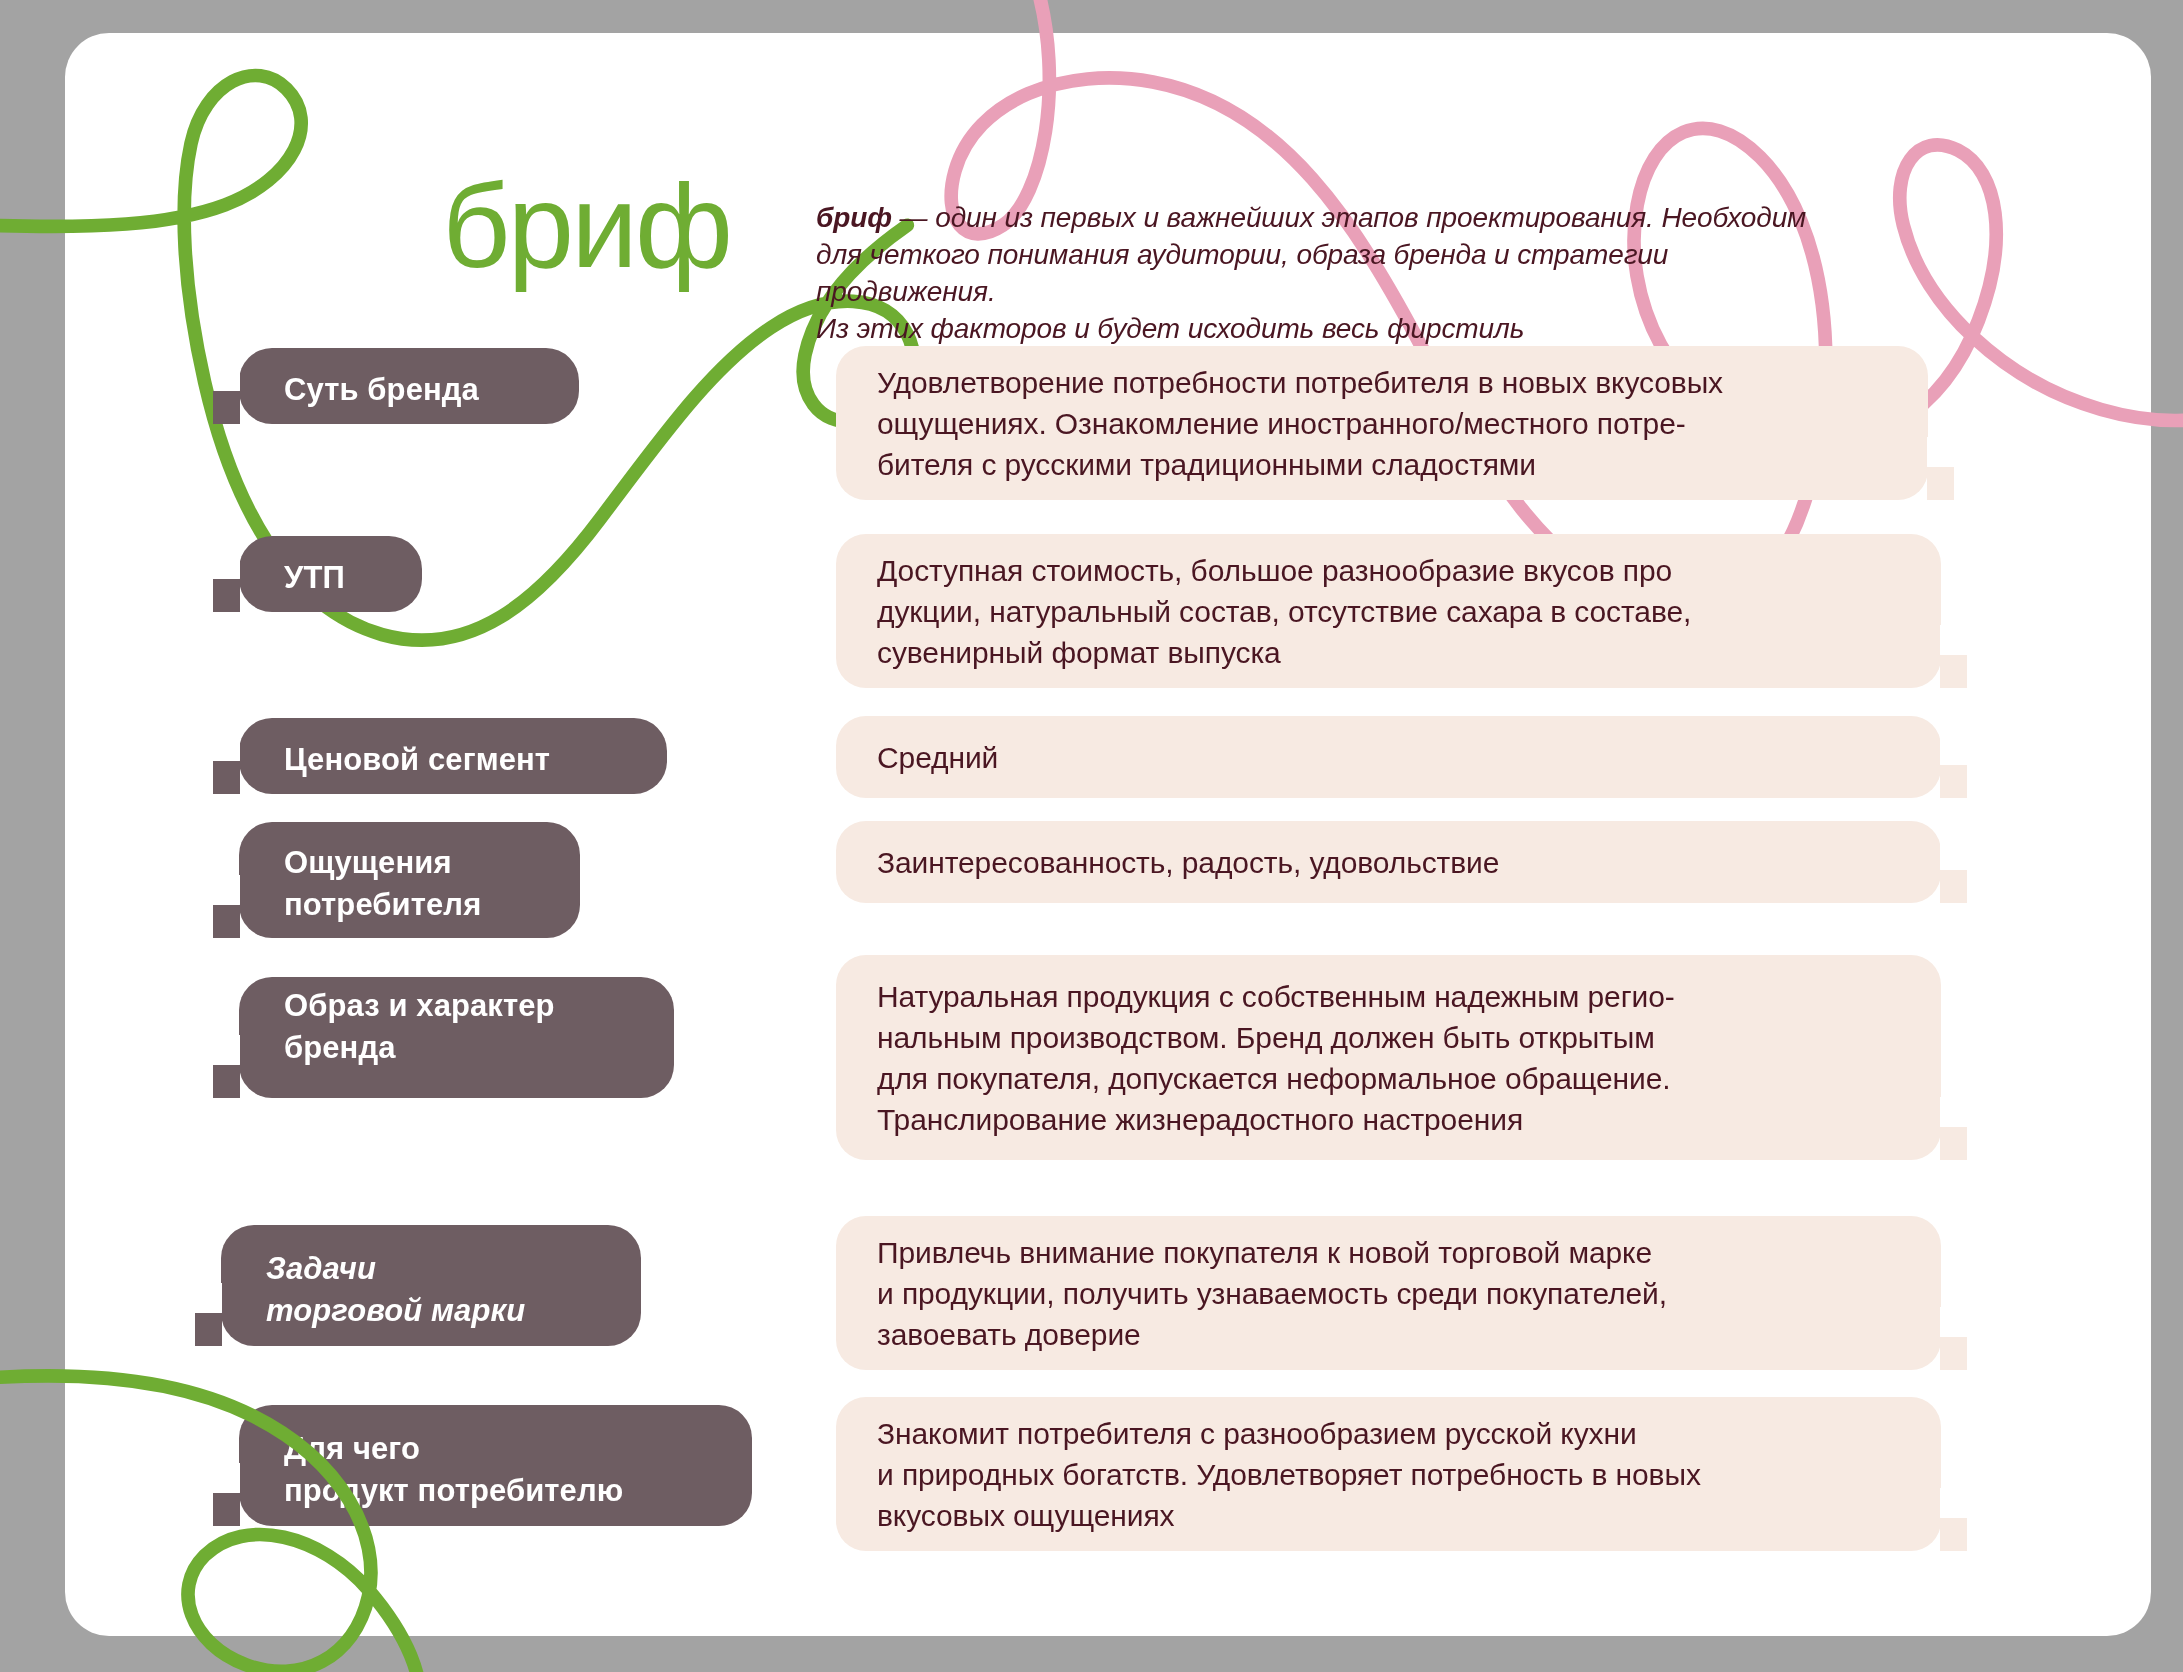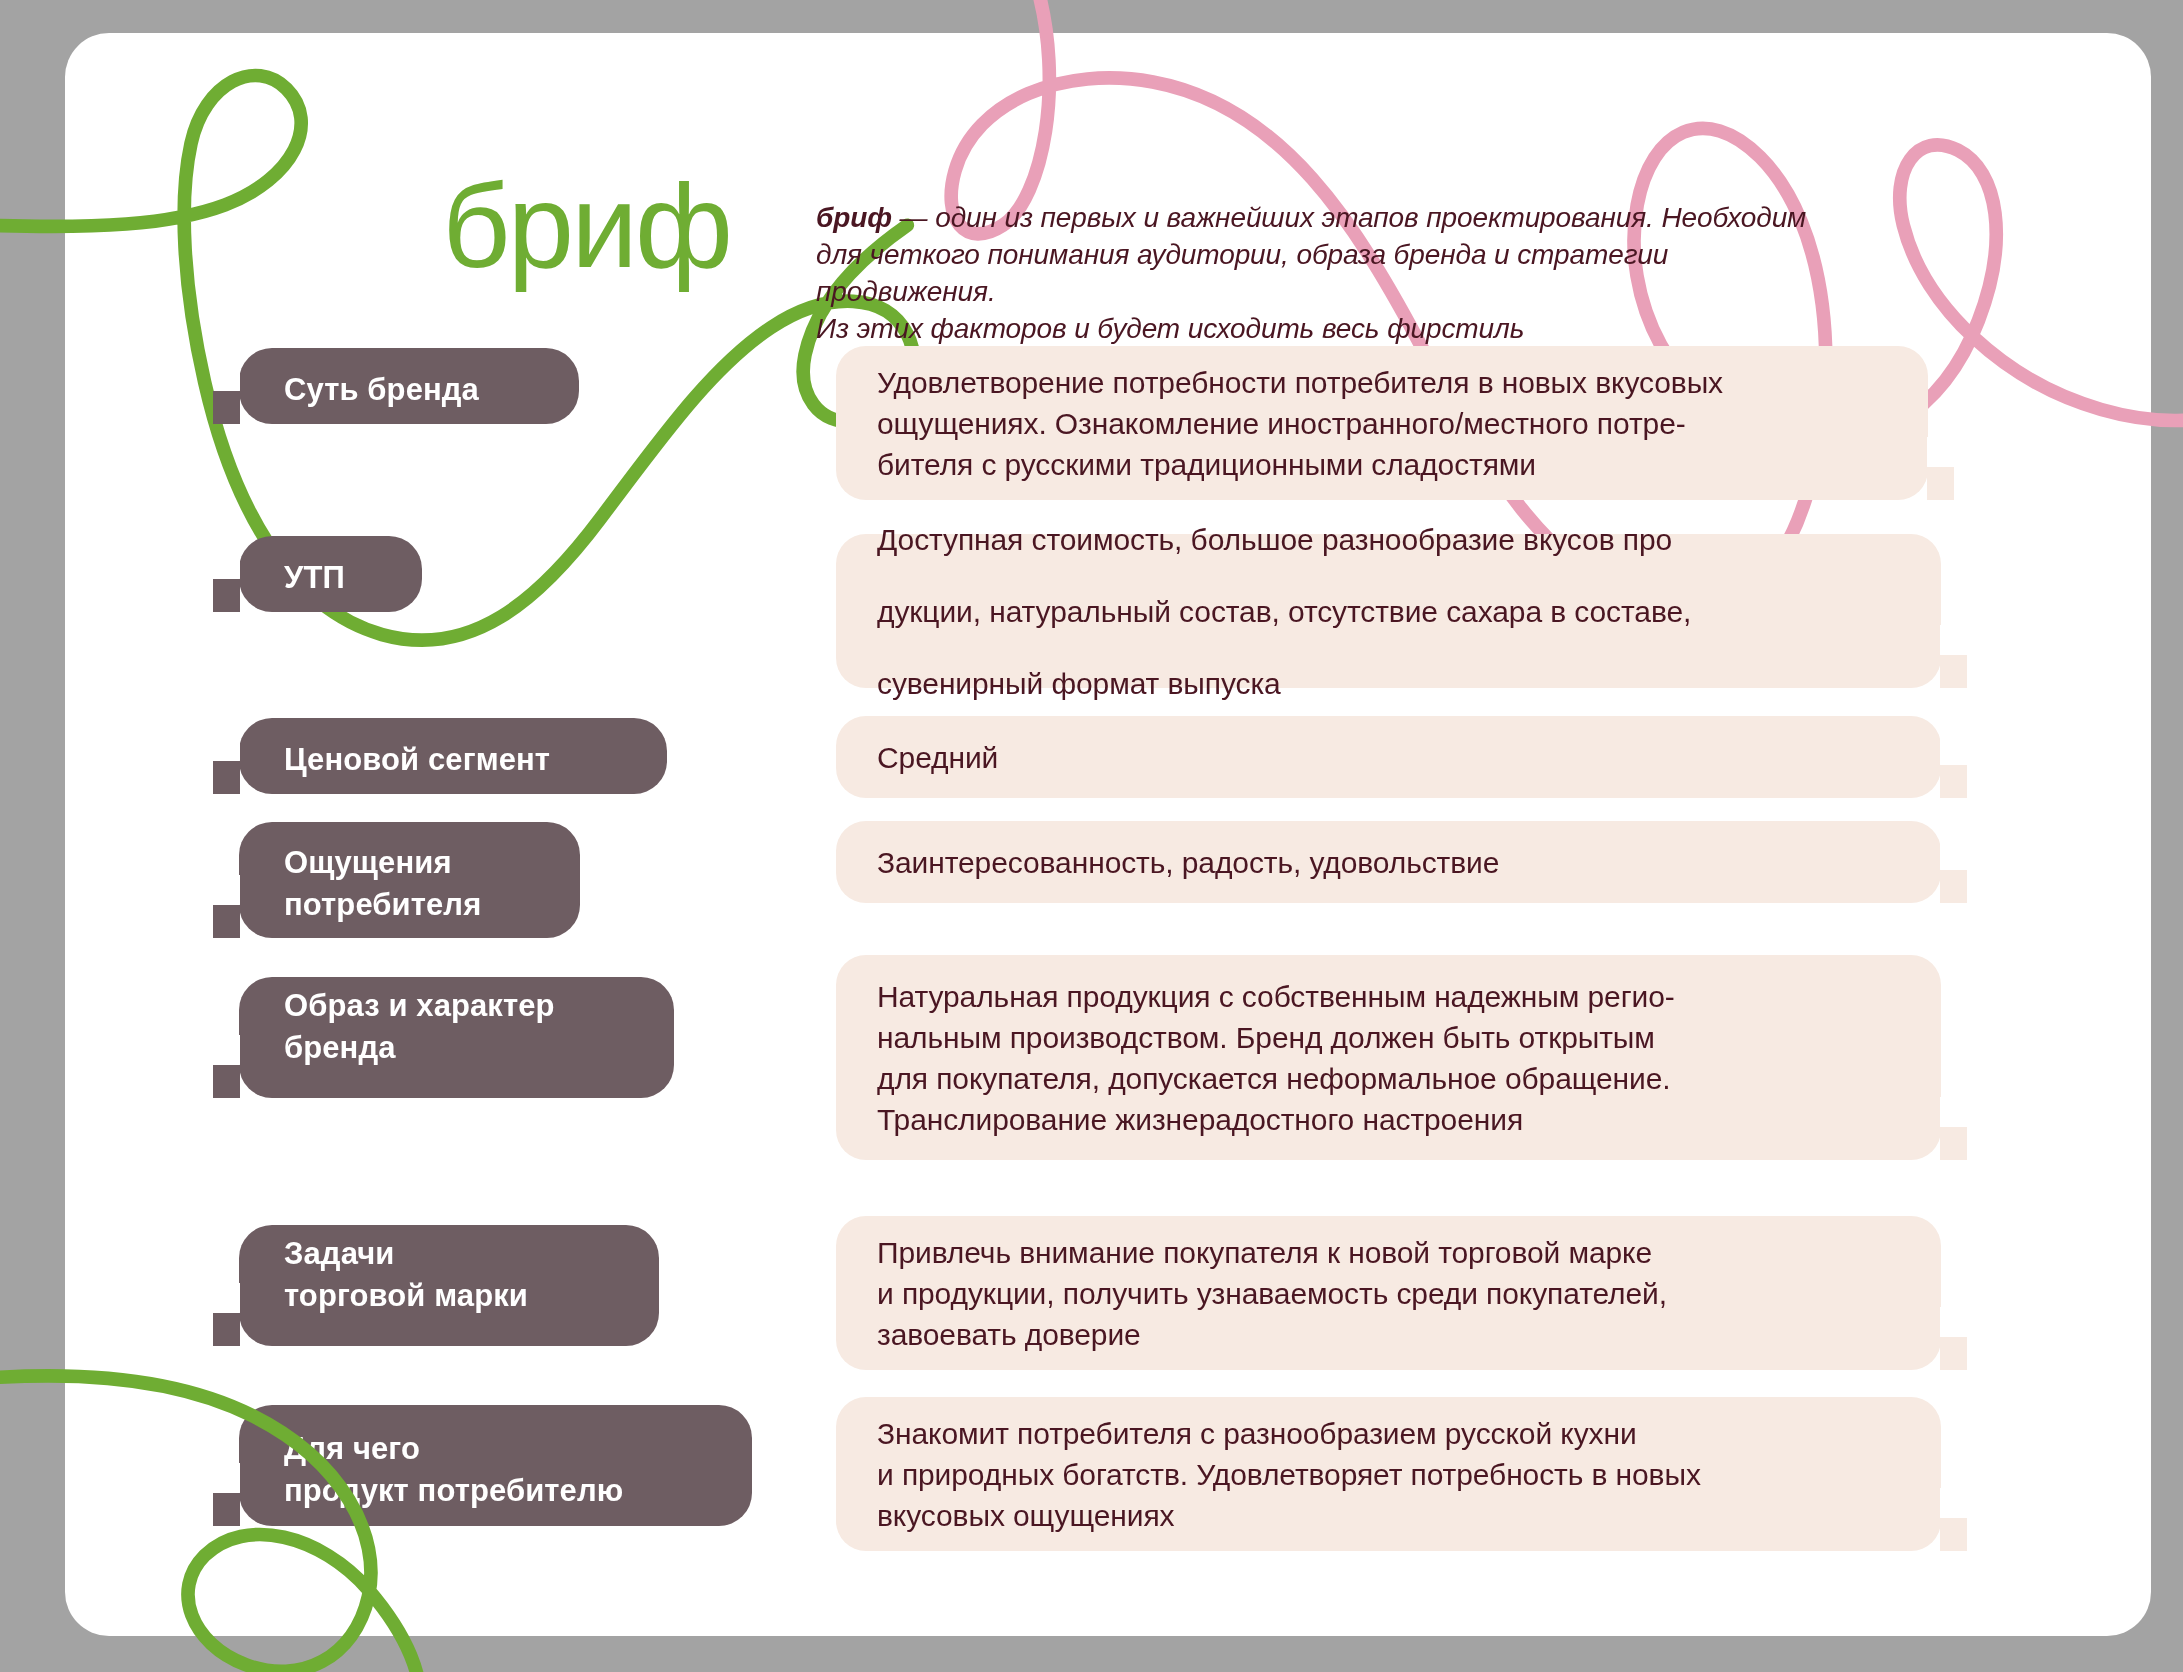--- a/index.html
+++ b/index.html
@@ -208,21 +208,21 @@
         <span class="ct">Удовлетворение потребности потребителя в новых вкусовых</span>
         <span class="ct">ощущениях. Ознакомление иностранного/местного потре-</span>
         <span class="ct">бителя с русскими традиционными сладостями</span>
       </div>
     </div>
 
     <div class="row">
       <div class="label-bubble" style="left:239px; top:536px; width:183px; height:76px;">
         <span class="lt">УТП</span>
       </div>
-      <div class="content-bubble" style="left:836px; top:534px; width:1105px; height:154px;gap:31px;">
+      <div class="content-bubble" style="left:836px; top:534px; width:1105px; height:154px;">
         <span class="ct">Доступная стоимость, большое разнообразие вкусов про</span>
         <span class="ct">дукции, натуральный состав, отсутствие сахара в составе,</span>
         <span class="ct">сувенирный формат выпуска</span>
       </div>
     </div>
 
     <div class="row">
       <div class="label-bubble" style="left:239px; top:718px; width:428px; height:76px;">
         <span class="lt">Ценовой сегмент</span>
       </div>
@@ -248,21 +248,21 @@
       </div>
       <div class="content-bubble" style="left:836px; top:955px; width:1105px; height:205px;">
         <span class="ct">Натуральная продукция с собственным надежным регио-</span>
         <span class="ct">нальным производством. Бренд должен быть открытым</span>
         <span class="ct">для покупателя, допускается неформальное обращение.</span>
         <span class="ct">Транслирование жизнерадостного настроения</span>
       </div>
     </div>
 
     <div class="row">
-      <div class="label-bubble" style="left:239px; top:1225px; width:420px; height:121px; flex-direction:column; align-items:flex-start; ">
+      <div class="label-bubble" style="left:221px; top:1225px; width:420px; height:121px; flex-direction:column; align-items:flex-start; justify-content:center;font-style:italic;">
         <span class="lt">Задачи</span>
         <span class="lt">торговой марки</span>
       </div>
       <div class="content-bubble" style="left:836px; top:1216px; width:1105px; height:154px;">
         <span class="ct">Привлечь внимание покупателя к новой торговой марке</span>
         <span class="ct">и продукции, получить узнаваемость среди покупателей,</span>
         <span class="ct">завоевать доверие</span>
       </div>
     </div>
 

